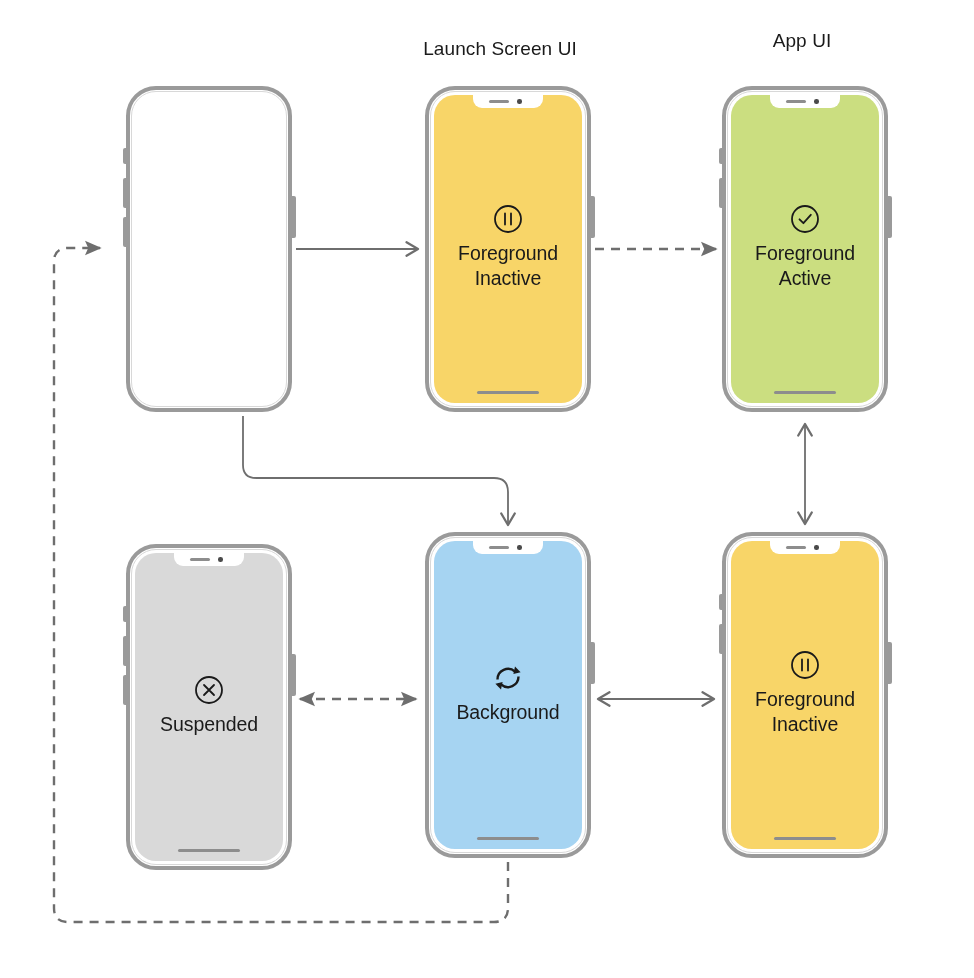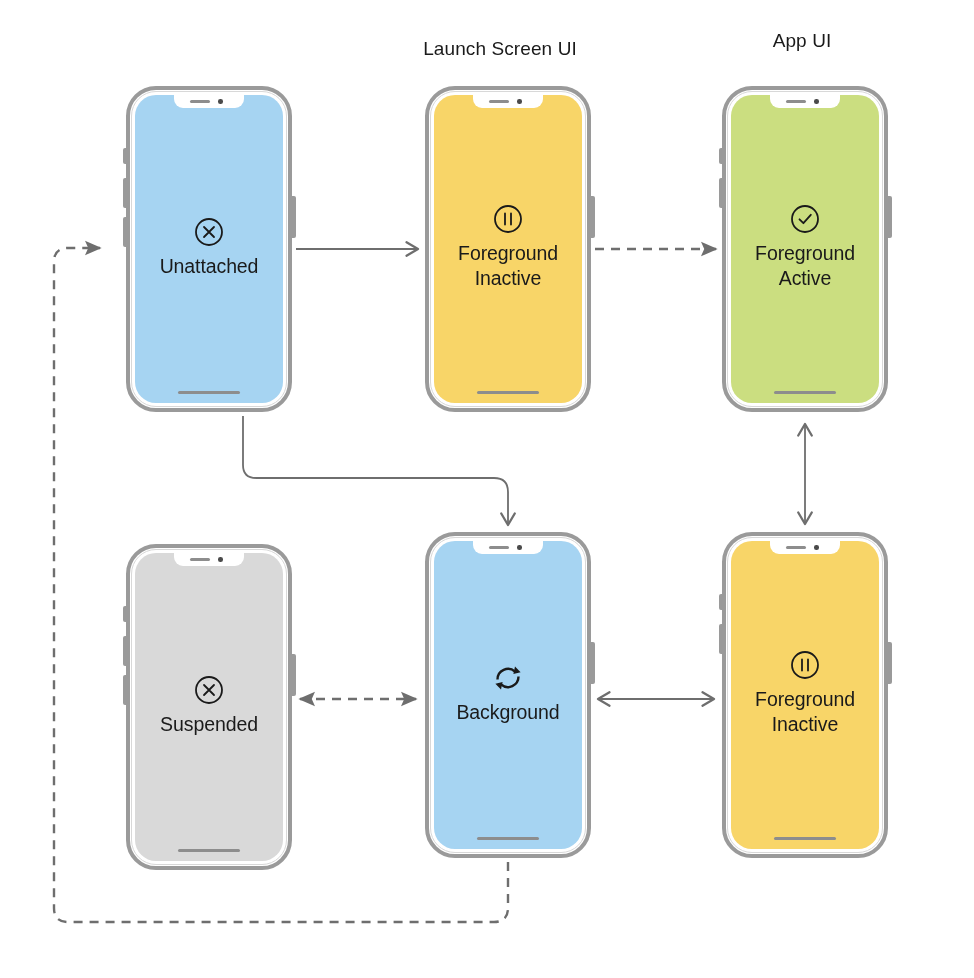--- a/index.html
+++ b/index.html
@@ -166,36 +166,20 @@
   <div class="col-heading" style="left:500px; top:38px;">Launch Screen UI</div>
   <div class="col-heading" style="left:802px; top:30px;">App UI</div>
 
   <div class="phone" style="left:126px; top:86px;">
     <div class="phone-frame"></div>
     <div class="phone-inner-ring"></div>
     <div class="btn-side btn-left-1"></div>
     <div class="btn-side btn-left-2"></div>
     <div class="btn-side btn-left-3"></div>
     <div class="btn-side btn-right-1"></div>
-    <div class="phone-screen" style="background:#A6D4F2;">
-      <div class="notch">
-        <div class="notch-speaker"></div>
-        <div class="notch-camera"></div>
-      </div>
-      <div class="screen-content">
-        <div class="state-icon">
-          <svg width="32" height="32" viewBox="0 0 32 32">
-            <circle cx="16" cy="16" r="13" fill="none" stroke="#1a1a1a" stroke-width="1.8"></circle>
-            <path d="M11 11 L21 21 M21 11 L11 21" stroke="#1a1a1a" stroke-width="1.8" stroke-linecap="round"></path>
-          </svg>
-        </div>
-        <div class="state-label">Unattached</div>
-      </div>
-      <div class="home-indicator"></div>
-    </div>
   </div>
 
   <div class="phone" style="left:425px; top:86px;">
     <div class="phone-frame"></div>
     <div class="phone-inner-ring"></div>
     <div class="btn-side btn-right-1"></div>
     <div class="phone-screen" style="background:#F8D568;">
       <div class="notch">
         <div class="notch-speaker"></div>
         <div class="notch-camera"></div>

